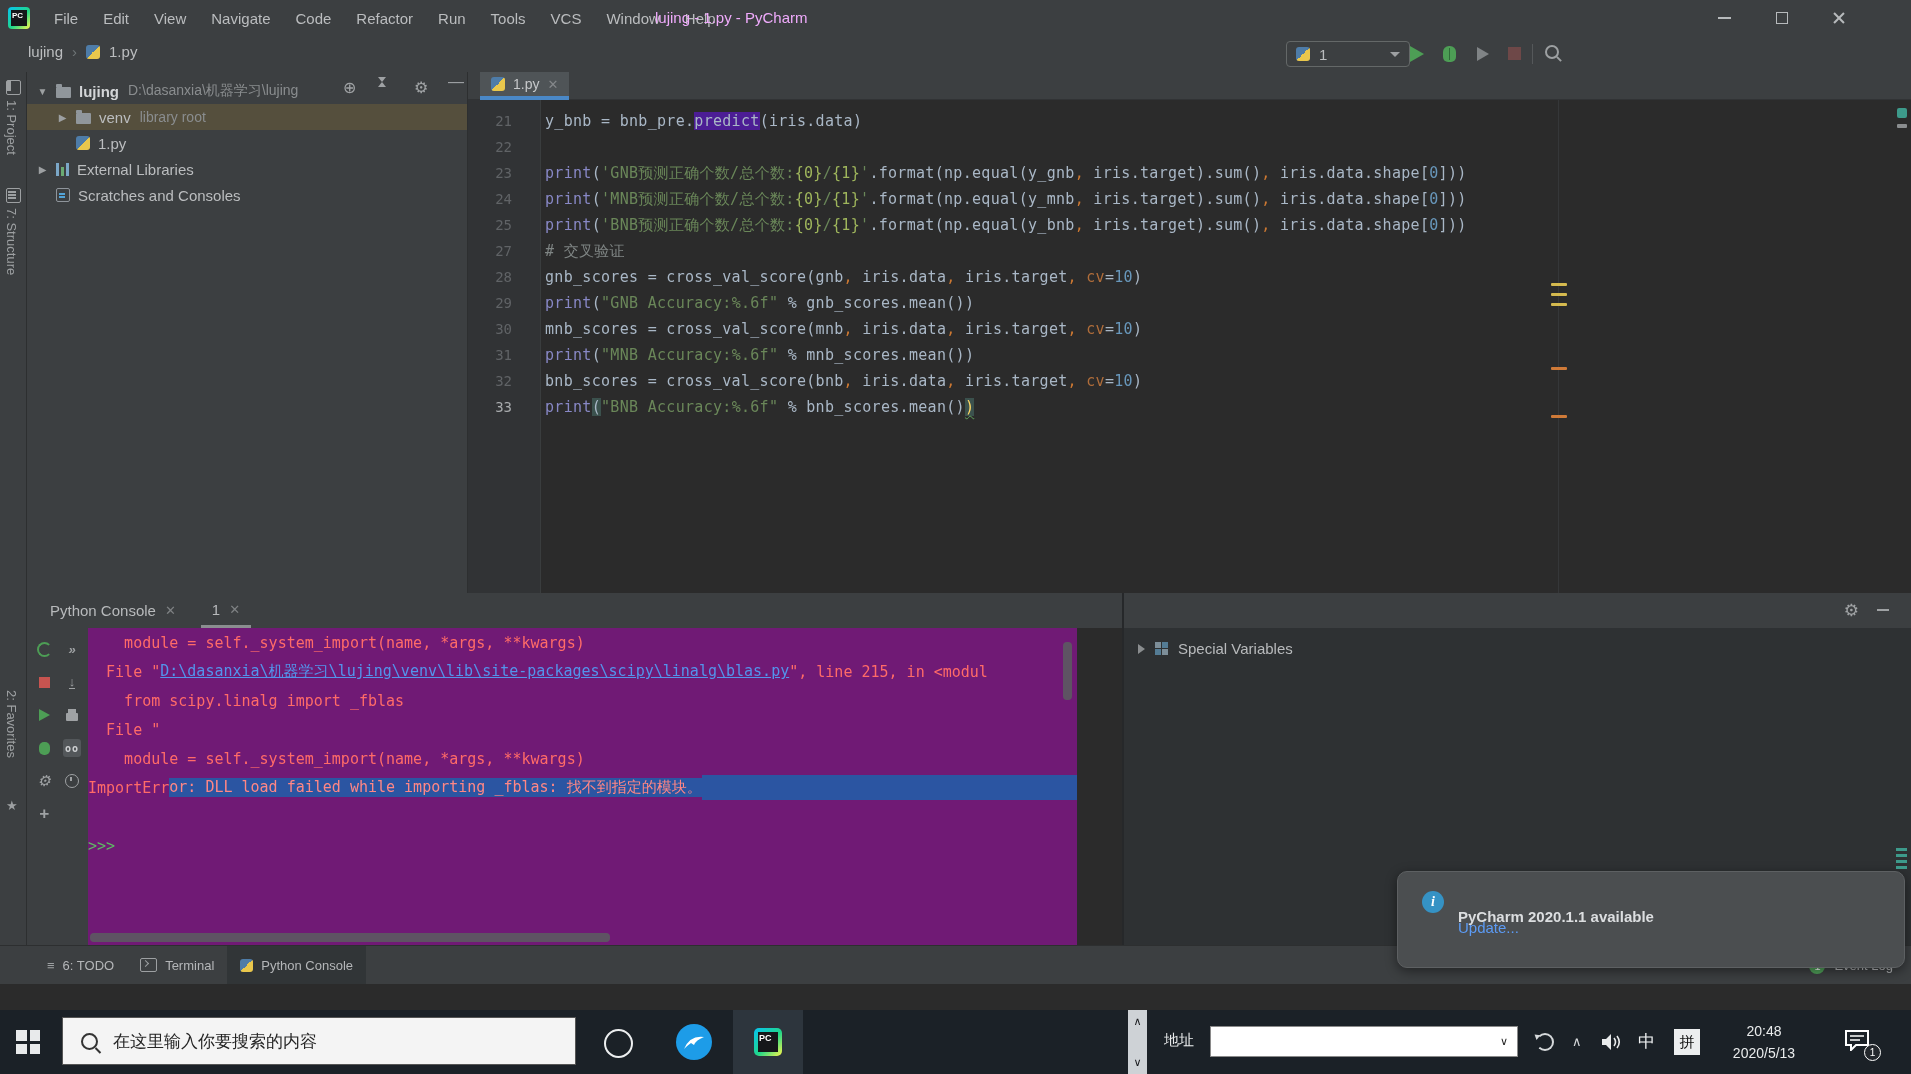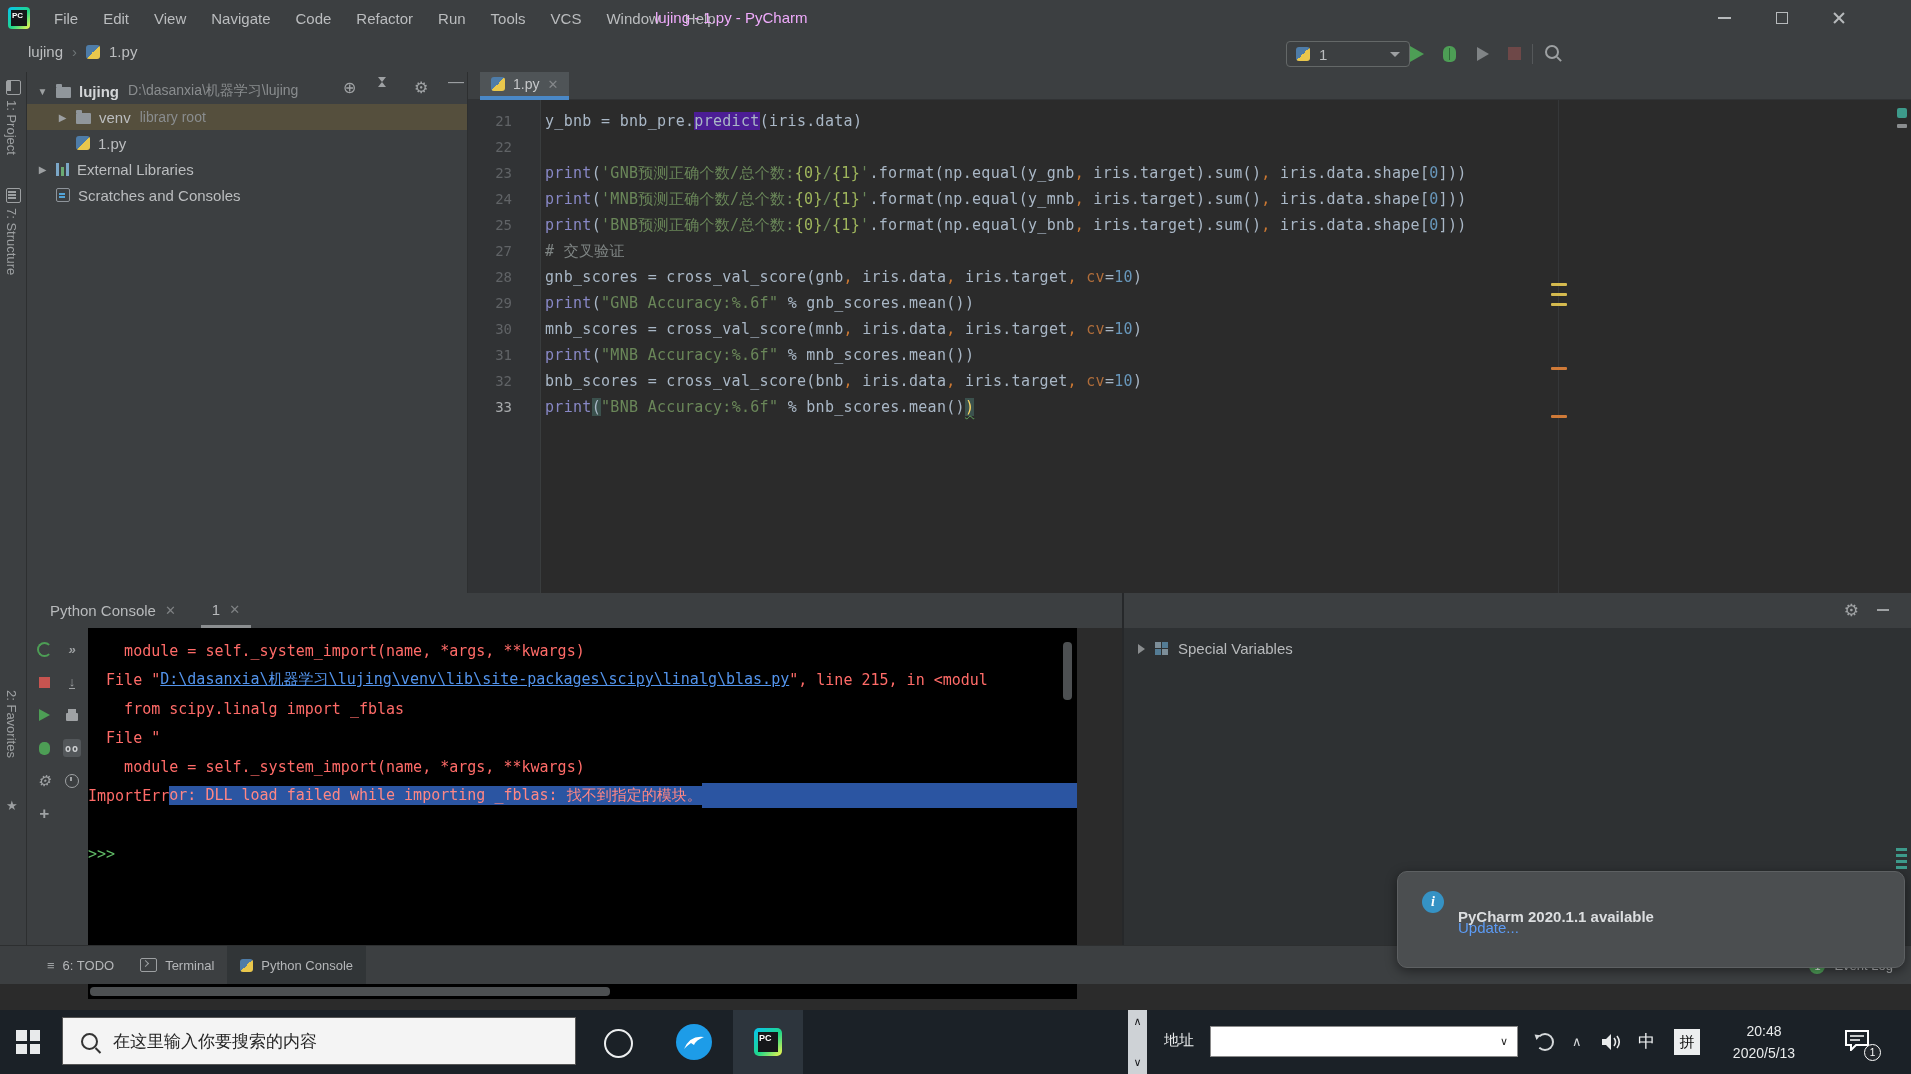--- a/index.html
+++ b/index.html
@@ -119,21 +119,21 @@
   .ic-clock{width:12px;height:12px;border:1.5px solid #9fa2a4;border-radius:50%;position:relative;}
   .ic-clock::after{content:"";position:absolute;left:4px;top:2px;width:1.5px;height:4px;background:#9fa2a4;}
   .ic-plus{color:#9fa2a4;font-size:17px;font-weight:bold;}
   .ic-wrap{color:#9fa2a4;font-size:13px;font-weight:bold;}
   .ic-down{color:#9fa2a4;font-size:13px;border-bottom:1.5px solid #9fa2a4;line-height:13px;}
   .ic-print{width:12px;height:8px;background:#9fa2a4;border-radius:1px;position:relative;margin-top:4px;}
   .ic-print::before{content:"";position:absolute;top:-4px;left:2px;width:8px;height:4px;background:#9fa2a4;}
   .selbox{background:#53575a;border-radius:3px;}
   .ic-glass{font:bold 10px "DejaVu Sans Mono",monospace;color:#cfd1d3;letter-spacing:1px;}
 
-  #console-body{position:absolute;left:88px;top:628px;width:989px;height:371px;background:#000000;padding-top:8px;overflow:hidden;box-sizing:border-box;}
+  #console-body{position:absolute;left:88px;top:628px;width:989px;height:317px;background:#701a75;overflow:hidden;box-sizing:border-box;}
   .con-line{height:29px;display:flex;align-items:center;font-family:"DejaVu Sans Mono",monospace;font-size:15px;white-space:pre;}
   .cs-e{color:#ff6b68;}
   .cs-l{color:#5394ec;text-decoration:underline;}
   .cs-sel{color:#ff8785;background:#2b55a2;}
   .cs-p{color:#5fb865;}
   .cfill{flex:1;align-self:stretch;background:#2b55a2;margin:2px 0;}
   .vthumb{position:absolute;right:5px;top:14px;width:9px;height:58px;background:#5a5e60;border-radius:4px;opacity:.85;}
   .hthumb{position:absolute;left:2px;bottom:3px;width:520px;height:9px;background:#5a5e60;border-radius:4px;opacity:.85;}
   #congap{position:absolute;left:1077px;top:628px;width:45px;height:317px;background:#2b2b2b;}
   #vardiv{position:absolute;left:1122px;top:593px;width:2px;height:352px;background:#26282a;}

